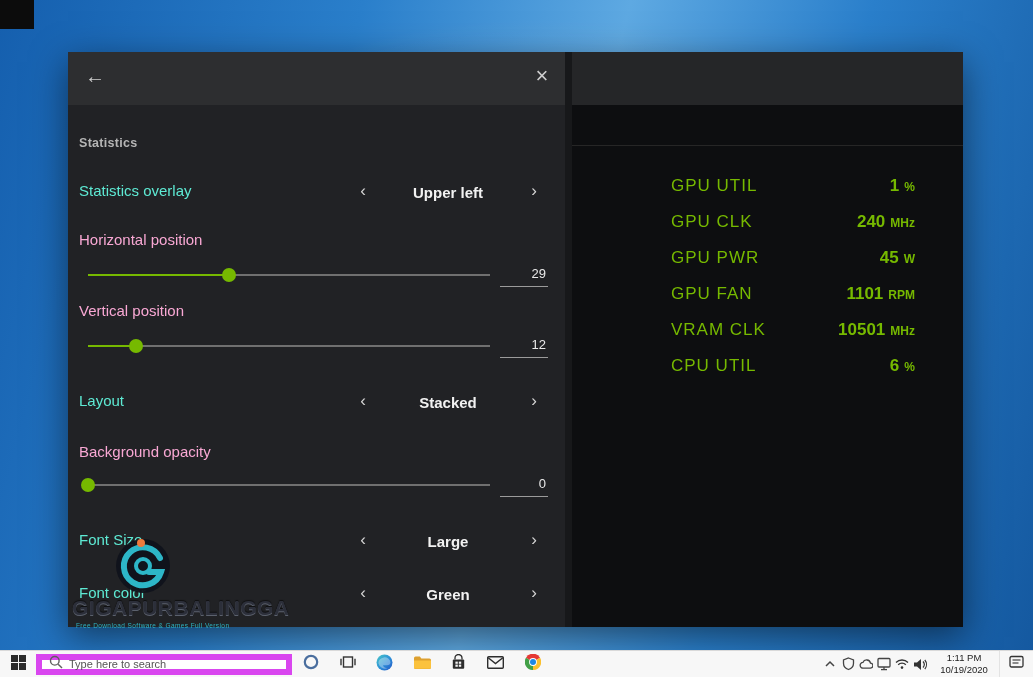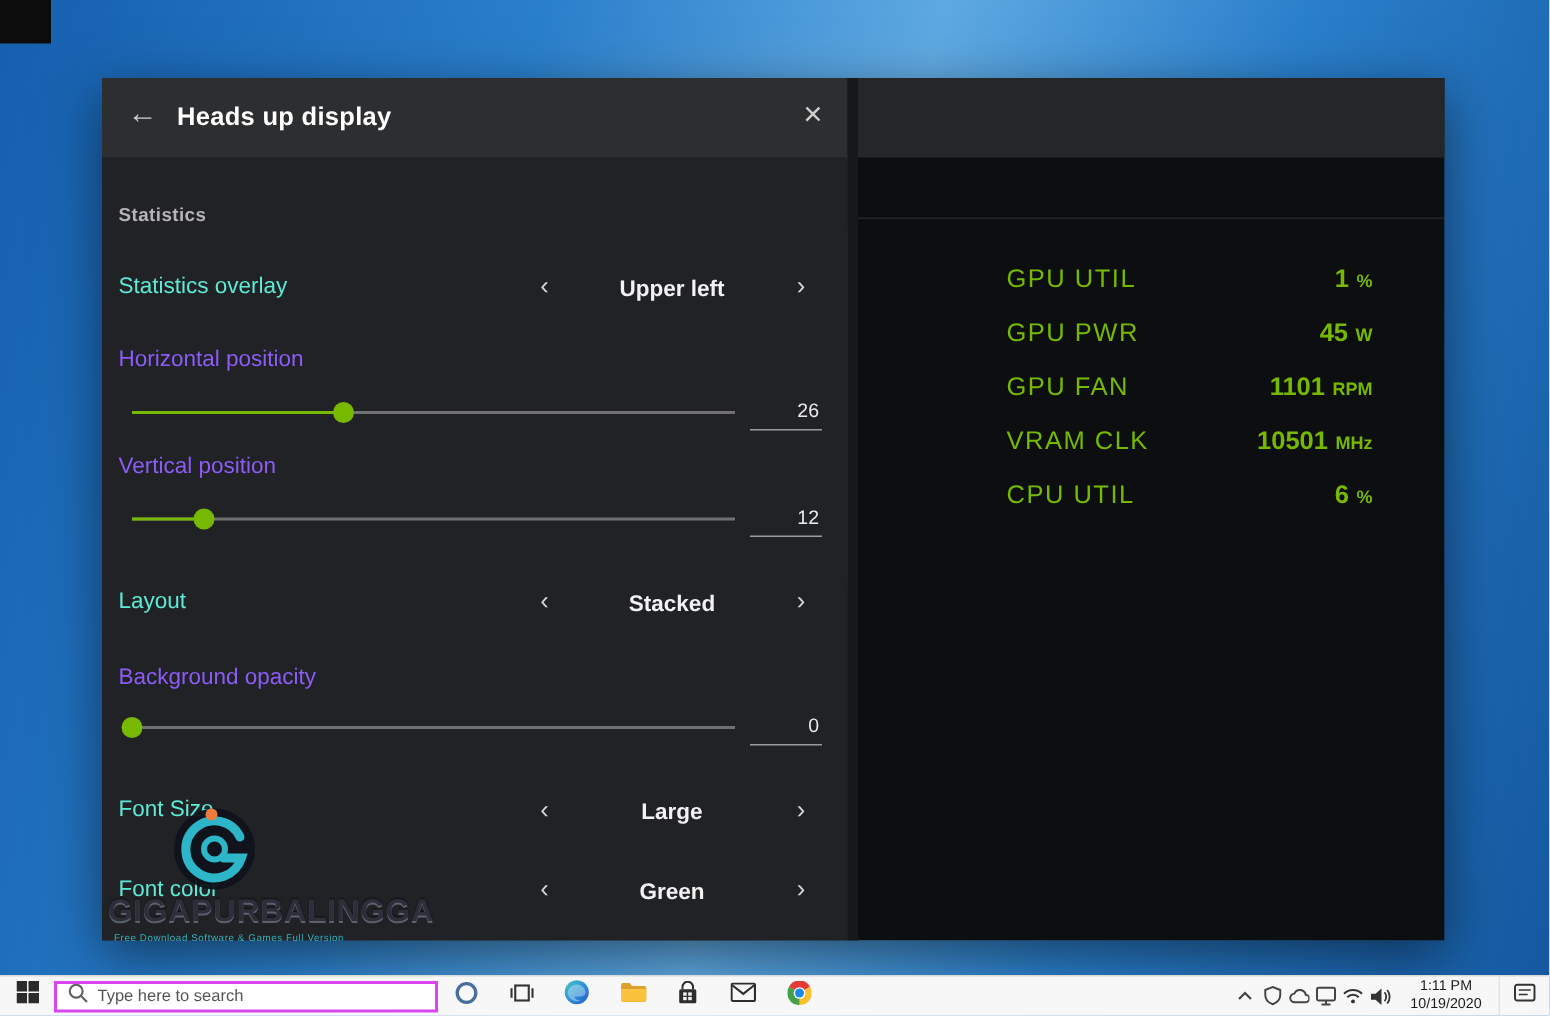--- a/index.html
+++ b/index.html
@@ -23,21 +23,21 @@
   .lp-body { position:absolute; top:53px; bottom:0; left:0; right:0; background:#212225; }
 
   .section-label { position:absolute; left:11px; top:31px; font-size:12.5px; font-weight:bold; color:#b5b5b5; letter-spacing:.3px; }
 
   .sel-row { position:absolute; left:0; right:0; height:24px; }
   .sel-label { position:absolute; left:11px; top:2px; font-size:15px; color:#5eead4; }
   .sel-prev, .sel-next { position:absolute; top:1px; width:22px; text-align:center; font-size:17px; color:#d5d5d5; cursor:pointer; }
   .sel-prev { left:284px; } .sel-next { left:455px; }
   .sel-value { position:absolute; left:320px; top:4px; width:120px; text-align:center; font-size:15px; color:#f2f2f2;font-weight:bold; }
 
-  .slider-label { position:absolute; left:11px; font-size:15px; color:#8b5cf6; }
+  .slider-label { position:absolute; left:11px; font-size:15px; color:#f9a8d4; }
 
   .slider { position:absolute; left:20px; width:402px; height:14px; cursor:pointer; }
   .slider .track { position:absolute; left:0; right:0; top:6px; height:2px; background:#707070; }
   .slider .fill  { position:absolute; left:0; top:6px; height:2px; background:var(--green); }
   .slider .handle{ position:absolute; right:-7px; top:-6px; width:14px; height:14px; border-radius:50%; background:var(--green); cursor:pointer; }
 
   .val-box { position:absolute; left:432px; width:48px; height:26px; border-bottom:1px solid #9b9b9b;
              color:#e9e9e9; font-size:13px; text-align:right; line-height:26px; padding-right:2px; cursor:text; }
 
   
@@ -55,21 +55,21 @@
   .watermark { position:absolute; left:70px; top:532px; width:240px; pointer-events:none; }
   .wm-logo { position:absolute; left:41px; top:2px; }
   .wm-title { position:absolute; left:2px; top:64px; font-size:21px; font-weight:bold; letter-spacing:.5px;
               color:#2c2f3a; text-shadow:0 1px 0 rgba(140,150,170,.55), 0 -1px 1px rgba(0,0,0,.55); white-space:nowrap; }
   .wm-sub { position:absolute; left:6px; top:90px; font-size:6.5px; color:#2fb3c0; letter-spacing:.4px; white-space:nowrap; }
 
   
   .taskbar { position:absolute; left:0; bottom:0; width:100%; height:27px; background:#f7f7f7;
              border-top:1px solid #d9d9d9; display:flex; align-items:center; }
   .tb-start { width:36px; height:100%; display:flex; align-items:center; justify-content:center; cursor:pointer; }
-  .tb-search { width:256px; height:21px; background:#ffffff; border:2px solid #d946ef; display:flex;
+  .tb-search { width:256px; height:21px; background:#ffffff; border:6px solid #d946ef; display:flex;
                align-items:center; gap:6px; padding:0 7px; }
   .tb-search input { border:none; outline:none; background:transparent; font-size:11px; color:#444; width:100%;
                      font-family:"Liberation Sans","DejaVu Sans",sans-serif; }
   .tb-search input::placeholder { color:#555; }
   .tb-icon { width:37px; height:27px; display:flex; align-items:center; justify-content:center; cursor:pointer; }
   .tb-spacer { flex:1; }
   .tb-tray { display:flex; align-items:center; height:100%; }
   .tray-icon { width:16px; height:27px; display:flex; align-items:center; justify-content:center; margin:0 1px; cursor:pointer; }
   .tb-clock { width:64px; text-align:center; font-size:9.5px; line-height:1.3; color:#1c1c1c; cursor:pointer; margin:0 3px; }
   .tb-action { width:34px; height:100%; display:flex; align-items:center; justify-content:center;
@@ -80,21 +80,20 @@
 
 <div class="screen">
 
   <div class="corner-artifact"></div>
 
   <div class="window">
 
     <div class="left-panel">
       <div class="lp-header">
         <span class="back-btn">←</span>
-        <span class="panel-title">Heads up display</span>
         <span class="close-btn">×</span>
       </div>
 
       <div class="lp-body">
 
         <div class="section-label">Statistics</div>
 
         <div class="sel-row" style="top:75px">
           <span class="sel-label">Statistics overlay</span>
           <span class="sel-prev">‹</span>
@@ -102,21 +101,21 @@
           <span class="sel-next">›</span>
         </div>
 
         <div class="slider-label" style="top:126px">Horizontal position</div>
         <div class="slider" style="top:163px">
           <div class="track"></div>
           <div class="fill" style="width: 35%;">
             <div class="handle"></div>
           </div>
         </div>
-        <div class="val-box" style="top:156px">26</div>
+        <div class="val-box" style="top:156px">29</div>
 
         <div class="slider-label" style="top:197px">Vertical position</div>
         <div class="slider" style="top:234px">
           <div class="track"></div>
           <div class="fill" style="width: 12%;">
             <div class="handle"></div>
           </div>
         </div>
         <div class="val-box" style="top:227px">12</div>
 
@@ -153,20 +152,24 @@
       </div>
     </div>
 
     <div class="right-panel">
       <div class="rp-header"></div>
       <div class="rp-sep"></div>
       <div class="stats">
         <div class="stat-row">
           <span class="stat-label">GPU UTIL</span>
           <span class="stat-value"><span>1</span><span class="stat-unit">%</span></span>
+        </div>
+        <div class="stat-row">
+          <span class="stat-label">GPU CLK</span>
+          <span class="stat-value"><span>240</span><span class="stat-unit">MHz</span></span>
         </div>
         <div class="stat-row">
           <span class="stat-label">GPU PWR</span>
           <span class="stat-value"><span>45</span><span class="stat-unit">W</span></span>
         </div>
         <div class="stat-row">
           <span class="stat-label">GPU FAN</span>
           <span class="stat-value"><span>1101</span><span class="stat-unit">RPM</span></span>
         </div>
         <div class="stat-row">

